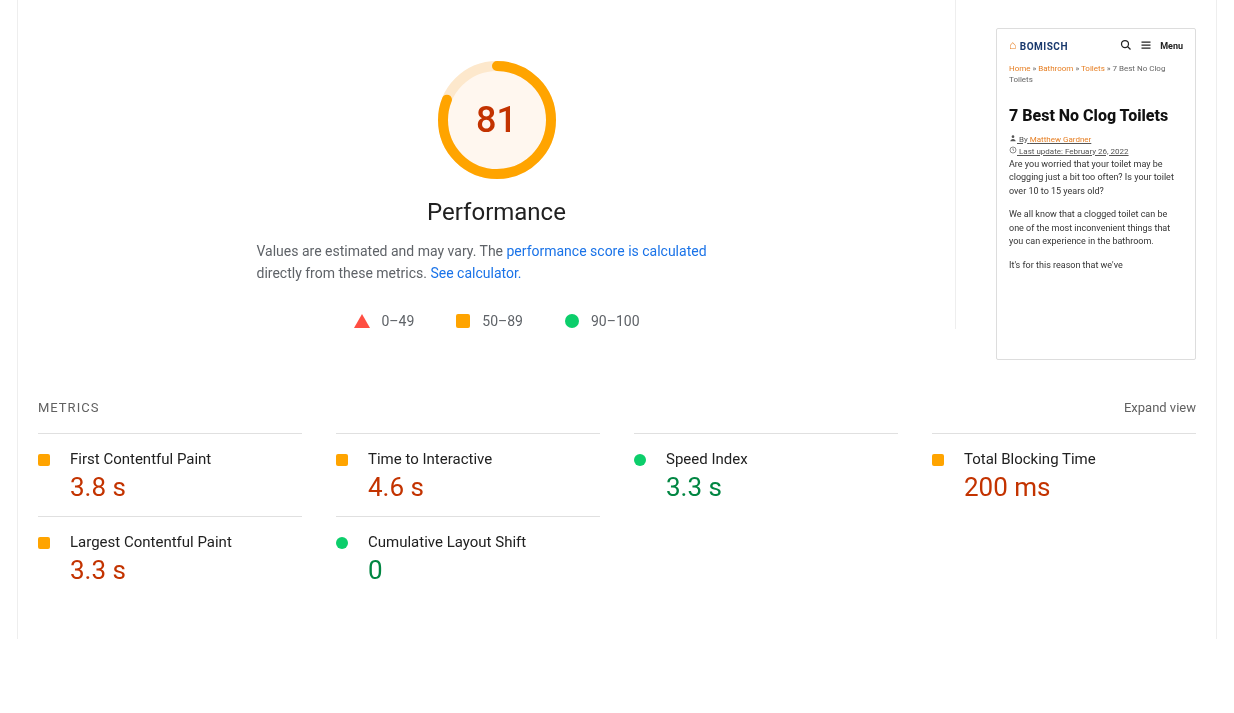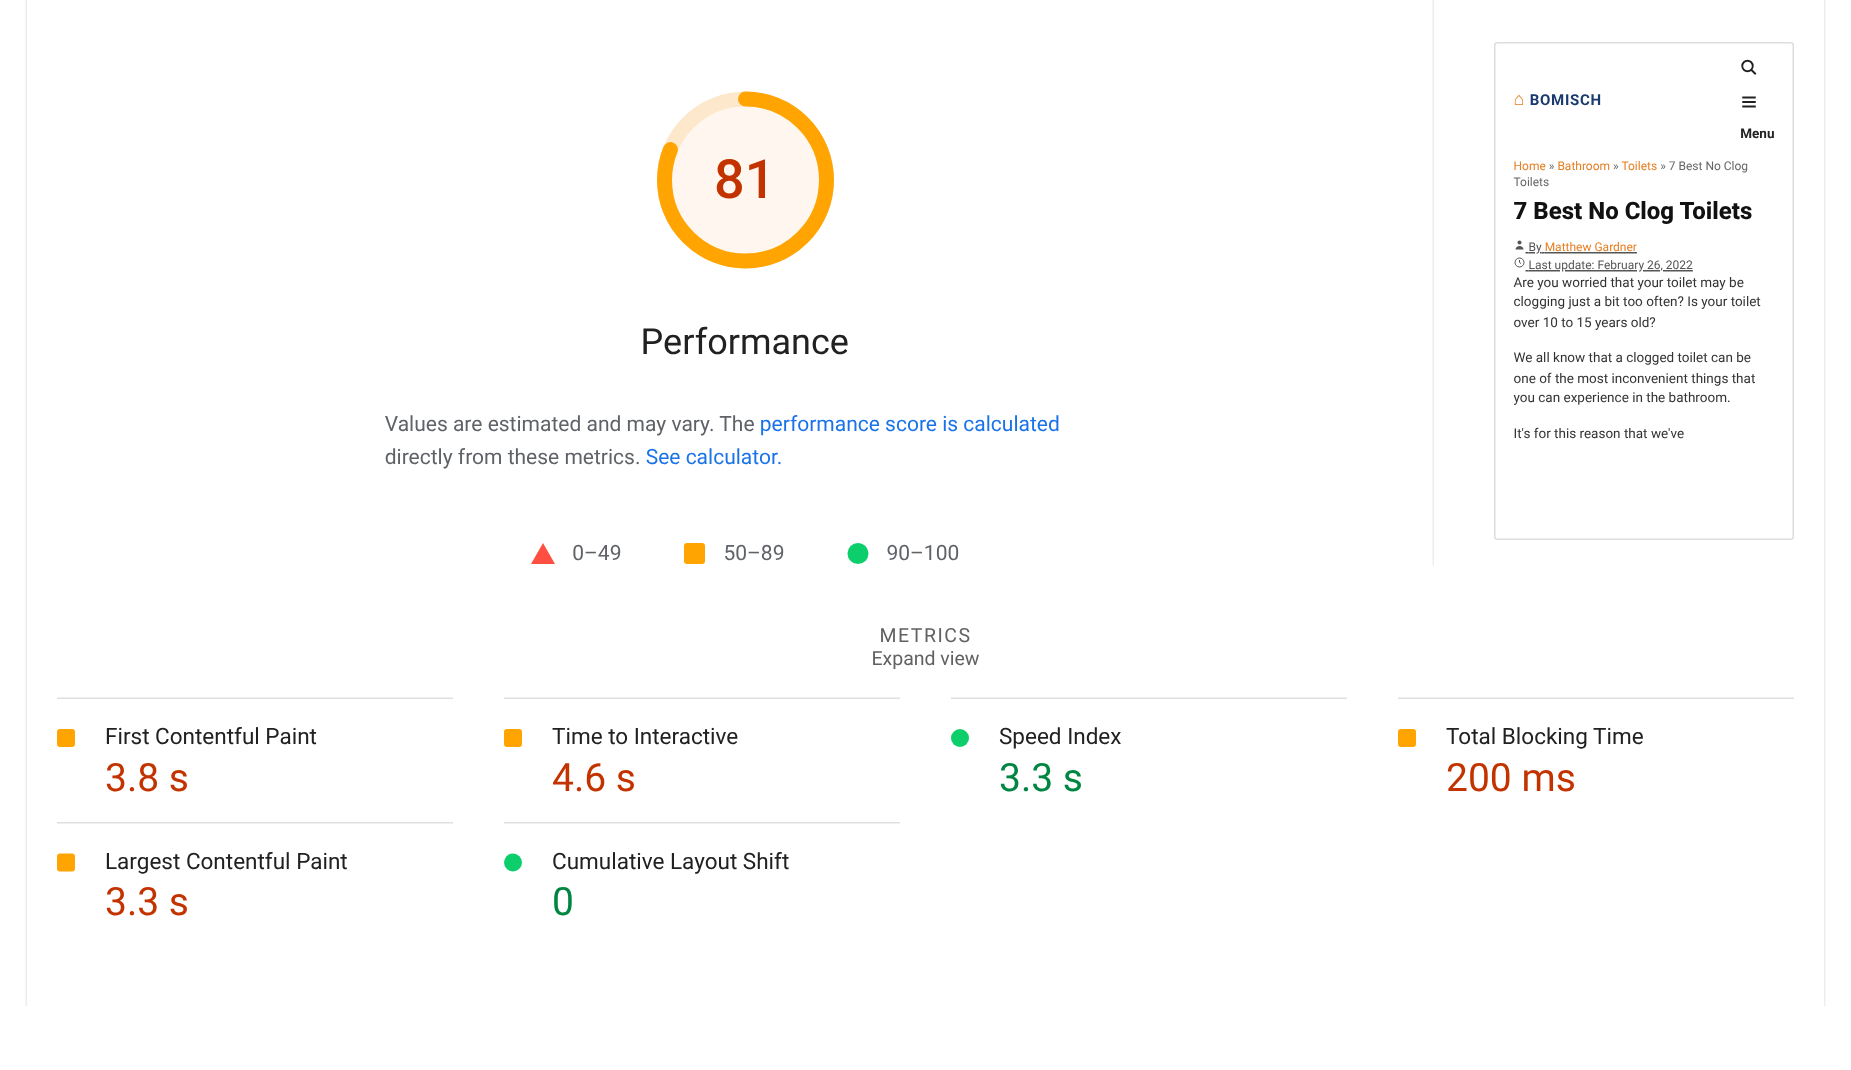--- a/index.html
+++ b/index.html
@@ -24,21 +24,20 @@
   .gauge-column {
     flex: 1;
     display: flex;
     flex-direction: column;
     align-items: center;
     padding: 20px 40px 0;
     border-right: 1px solid #eee;
     margin-right: 40px;
     min-height: 260px;
     justify-content: flex-start;
-    gap: 16px;
   }
   .gauge-wrap {
     position: relative;
     width: 120px;
     height: 120px;
     margin-top: 40px;
   }
   .gauge-wrap svg { transform: rotate(-90deg); }
   .gauge-number {
     position: absolute;
@@ -101,36 +100,35 @@
     color: #333;
     margin-top: 28px;
     flex-shrink: 0;
     height: 332px;
     overflow: hidden;
     position: relative;
   }
   .pv-header { display: flex; align-items: center; justify-content: space-between; margin-bottom: 10px; }
   .pv-logo { display:flex; align-items:center; gap:3px; font-weight:700; color:#1a3a6e; font-size:10px; letter-spacing:.5px;}
   .pv-logo-icon { color:#e67e22; font-size:12px; position:relative; top:-1px;}
-  .pv-tools { display:flex; gap:8px; color:#222;flex-direction:column; }
+  .pv-tools { display:flex; align-items:center; gap:8px; color:#222; }
   .pv-menu { font-weight:700; }
-  .pv-crumbs { color:#666; font-size:8px; margin-bottom:4px; line-height:1.4;}
+  .pv-crumbs { color:#666; font-size:8px; margin-bottom:21px; line-height:1.4;}
   .pv-crumbs .lk { color:#e67e22; }
   .pv-title { font-size:16px; font-weight:800; color:#111; line-height:1.2; margin:2px 0 8px; }
   .pv-meta { font-size:8px; color:#555; line-height:1.5; margin-bottom:0;text-decoration:underline;}
   .pv-meta .lk { color:#e67e22; }
   .pv-para { font-size:9px; color:#333; line-height:1.5; margin-bottom:10px; }
   
   .metrics-head {
     display:flex; justify-content:space-between; align-items:center;
     margin-top: 40px;
     color:#616161;
     letter-spacing:1px;
     font-size:13px;
-    flex-direction:column;
   }
   .expand { color:#616161; letter-spacing:0; cursor:pointer; }
   .metrics-grid {
     display:grid;
     grid-template-columns: 1fr 1fr 1fr 1fr;
     column-gap: 34px;
     margin-top:18px;
   }
   .metric {
     border-top:1px solid #e0e0e0;

